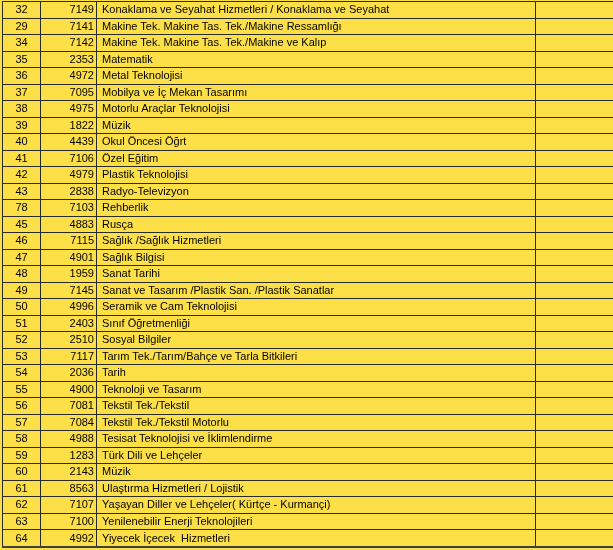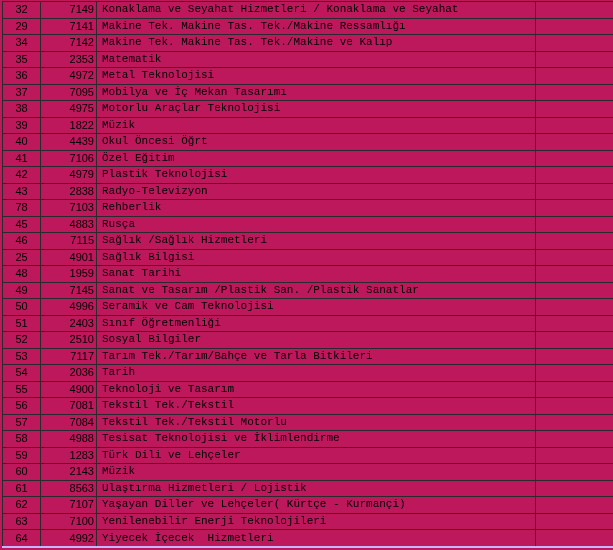--- a/index.html
+++ b/index.html
@@ -12,44 +12,44 @@
     height: 550px;
     position: relative;
     overflow: hidden;
     font-family: "Liberation Sans", sans-serif;
     color: #000000;
   }
   .page {
     position: absolute;
     left: 0; top: 0;
     width: 613px; height: 550px;
-    background: #be185d;
+    background: #fde047;
   }
   table.subject-table {
     position: absolute;
     left: 2px;
     top: 1px;
     width: 609px;
     height: 547px;
     border-collapse: collapse;
     table-layout: fixed;
     font-size: 11px;
     line-height: 1;
   }
   table.subject-table td {
     border: 1px solid #2a2a2a;
     padding: 0 4px;
     height: 15px;
     overflow: hidden;
     white-space: pre;
   }
-  table.subject-table tr:last-child td { border-bottom: 2px solid #c4b5fd; }
+  table.subject-table tr:last-child td { border-bottom: 2px solid #404040; }
   table.subject-table td.c0 { text-align: center; width: 33px; padding: 0 2px; }
   table.subject-table td.c1 { text-align: right; width: 51px; padding: 0 2px; }
-  table.subject-table td.c2 { text-align: left;   width: 429px; padding-left: 5px; font-family: Liberation Mono, monospace; }
+  table.subject-table td.c2 { text-align: left;   width: 429px; padding-left: 5px; }
   table.subject-table td.c3 { text-align: right;  width: 96px;  padding-right: 5px; }
 </style>
 </head>
 <body>
 
 <div class="page">
   <table class="subject-table">
     <tbody>
         <tr>
           <td class="c0">32</td>
@@ -135,21 +135,21 @@
           <td class="c2">Rusça</td>
           <td class="c3">1</td>
         </tr>
         <tr>
           <td class="c0">46</td>
           <td class="c1">7115</td>
           <td class="c2">Sağlık /Sağlık Hizmetleri</td>
           <td class="c3">1</td>
         </tr>
         <tr>
-          <td class="c0">25</td>
+          <td class="c0">47</td>
           <td class="c1">4901</td>
           <td class="c2">Sağlık Bilgisi</td>
           <td class="c3">1</td>
         </tr>
         <tr>
           <td class="c0">48</td>
           <td class="c1">1959</td>
           <td class="c2">Sanat Tarihi</td>
           <td class="c3">2</td>
         </tr>

